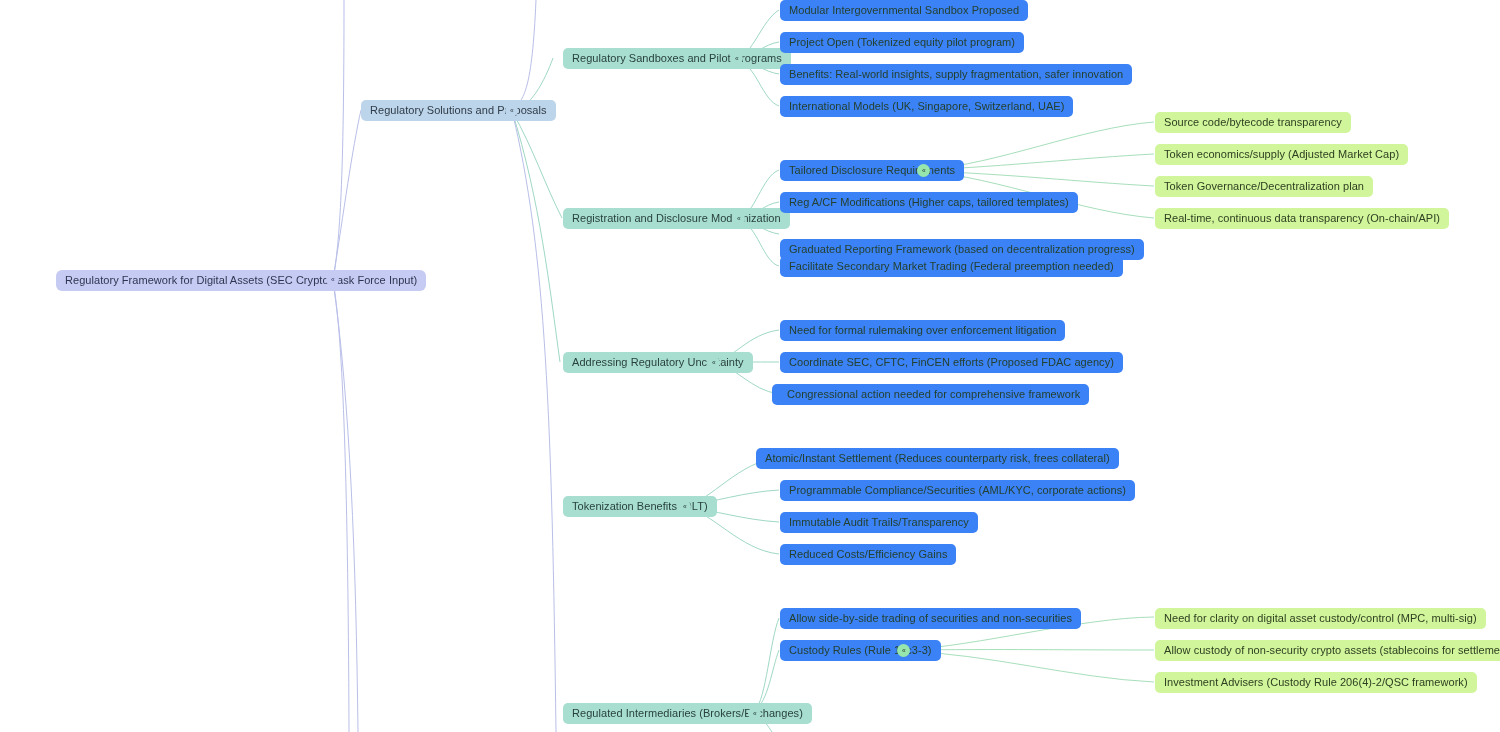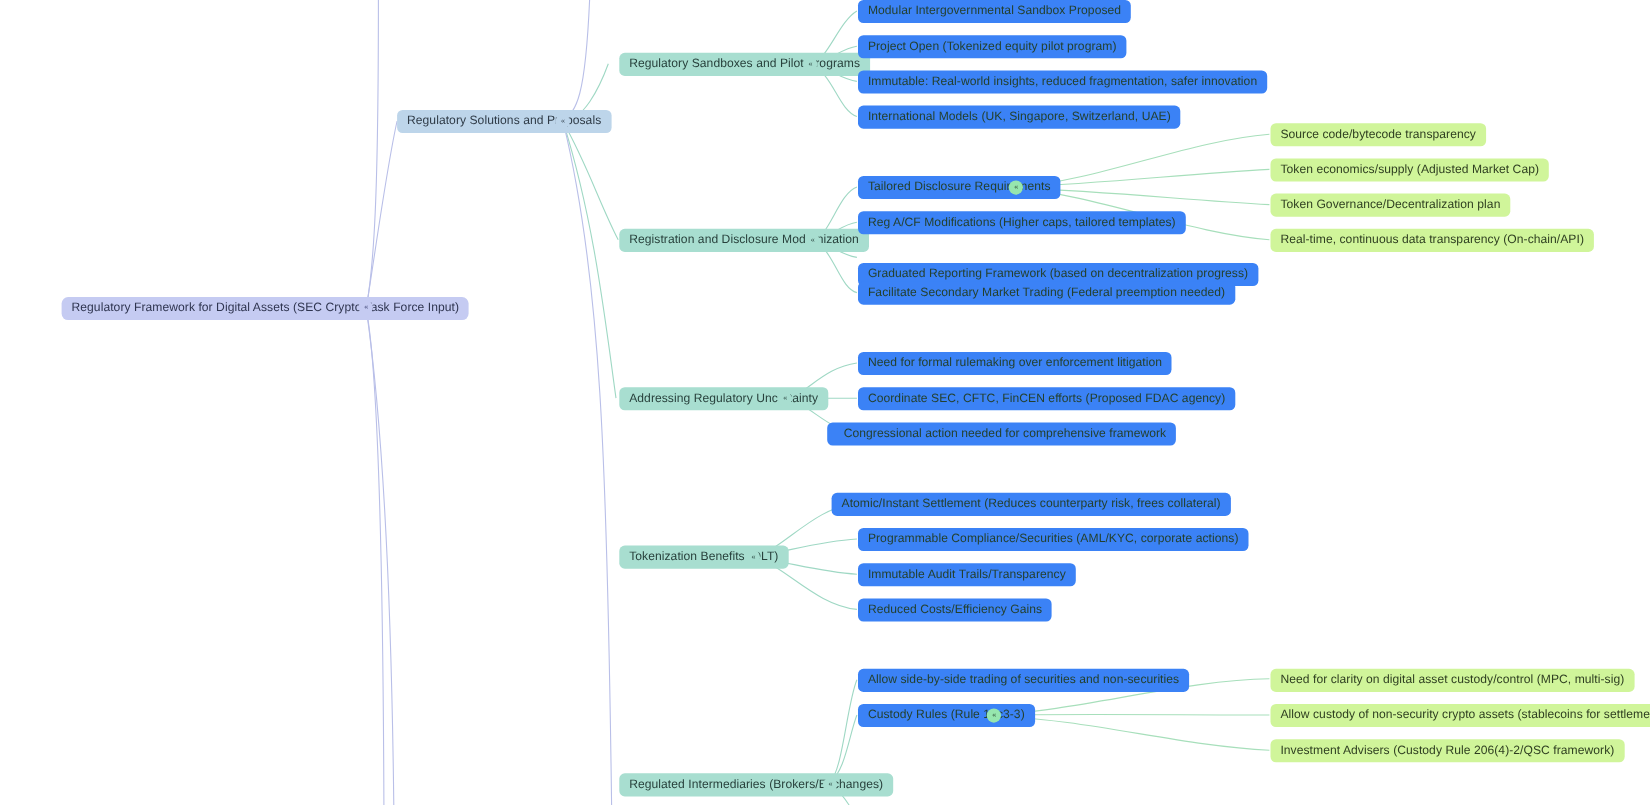--- a/index.html
+++ b/index.html
@@ -139,21 +139,21 @@
       <div class="toggle t-lvl2" style="left: 730px; top: 52px;">
         <span>«</span>
       </div>
       <div class="node lvl3" style="left: 780px; top: 0px; min-width: 180px;">
         <span>Modular Intergovernmental Sandbox Proposed</span>
       </div>
       <div class="node lvl3" style="left: 780px; top: 32px; min-width: 177px;">
         <span>Project Open (Tokenized equity pilot program)</span>
       </div>
       <div class="node lvl3" style="left: 780px; top: 64px; min-width: 265px;">
-        <span>Immutable: Real-world insights, reduced fragmentation, safer innovation</span>
+        <span>Benefits: Real-world insights, supply fragmentation, safer innovation</span>
       </div>
       <div class="node lvl3" style="left: 780px; top: 96px; min-width: 209px;">
         <span>International Models (UK, Singapore, Switzerland, UAE)</span>
       </div>
       <div class="node lvl2" style="left: 563px; top: 208px; min-width: 165px;">
         <span>Registration and Disclosure Modernization</span>
       </div>
       <div class="toggle t-lvl2" style="left: 732px; top: 212px;">
         <span>«</span>
       </div>
@@ -189,21 +189,21 @@
       </div>
       <div class="toggle t-lvl2" style="left: 707px; top: 356px;">
         <span>«</span>
       </div>
       <div class="node lvl3" style="left: 780px; top: 320px; min-width: 207px;">
         <span>Need for formal rulemaking over enforcement litigation</span>
       </div>
       <div class="node lvl3" style="left: 780px; top: 352px; min-width: 238px;">
         <span>Coordinate SEC, CFTC, FinCEN efforts (Proposed FDAC agency)</span>
       </div>
-      <div class="node lvl3" style="left: 752px; top: 384px; min-width: 230px; padding-left: 15px;">
+      <div class="node lvl3" style="left: 772px; top: 384px; min-width: 230px; padding-left: 15px;">
         <span>Congressional action needed for comprehensive framework</span>
       </div>
       <div class="node lvl2" style="left: 563px; top: 496px; min-width: 114px;">
         <span>Tokenization Benefits (DLT)</span>
       </div>
       <div class="toggle t-lvl2" style="left: 678px; top: 500px;">
         <span>«</span>
       </div>
       <div class="node lvl3" style="left: 756px; top: 448px; min-width: 262px;">
         <span>Atomic/Instant Settlement (Reduces counterparty risk, frees collateral)</span>

